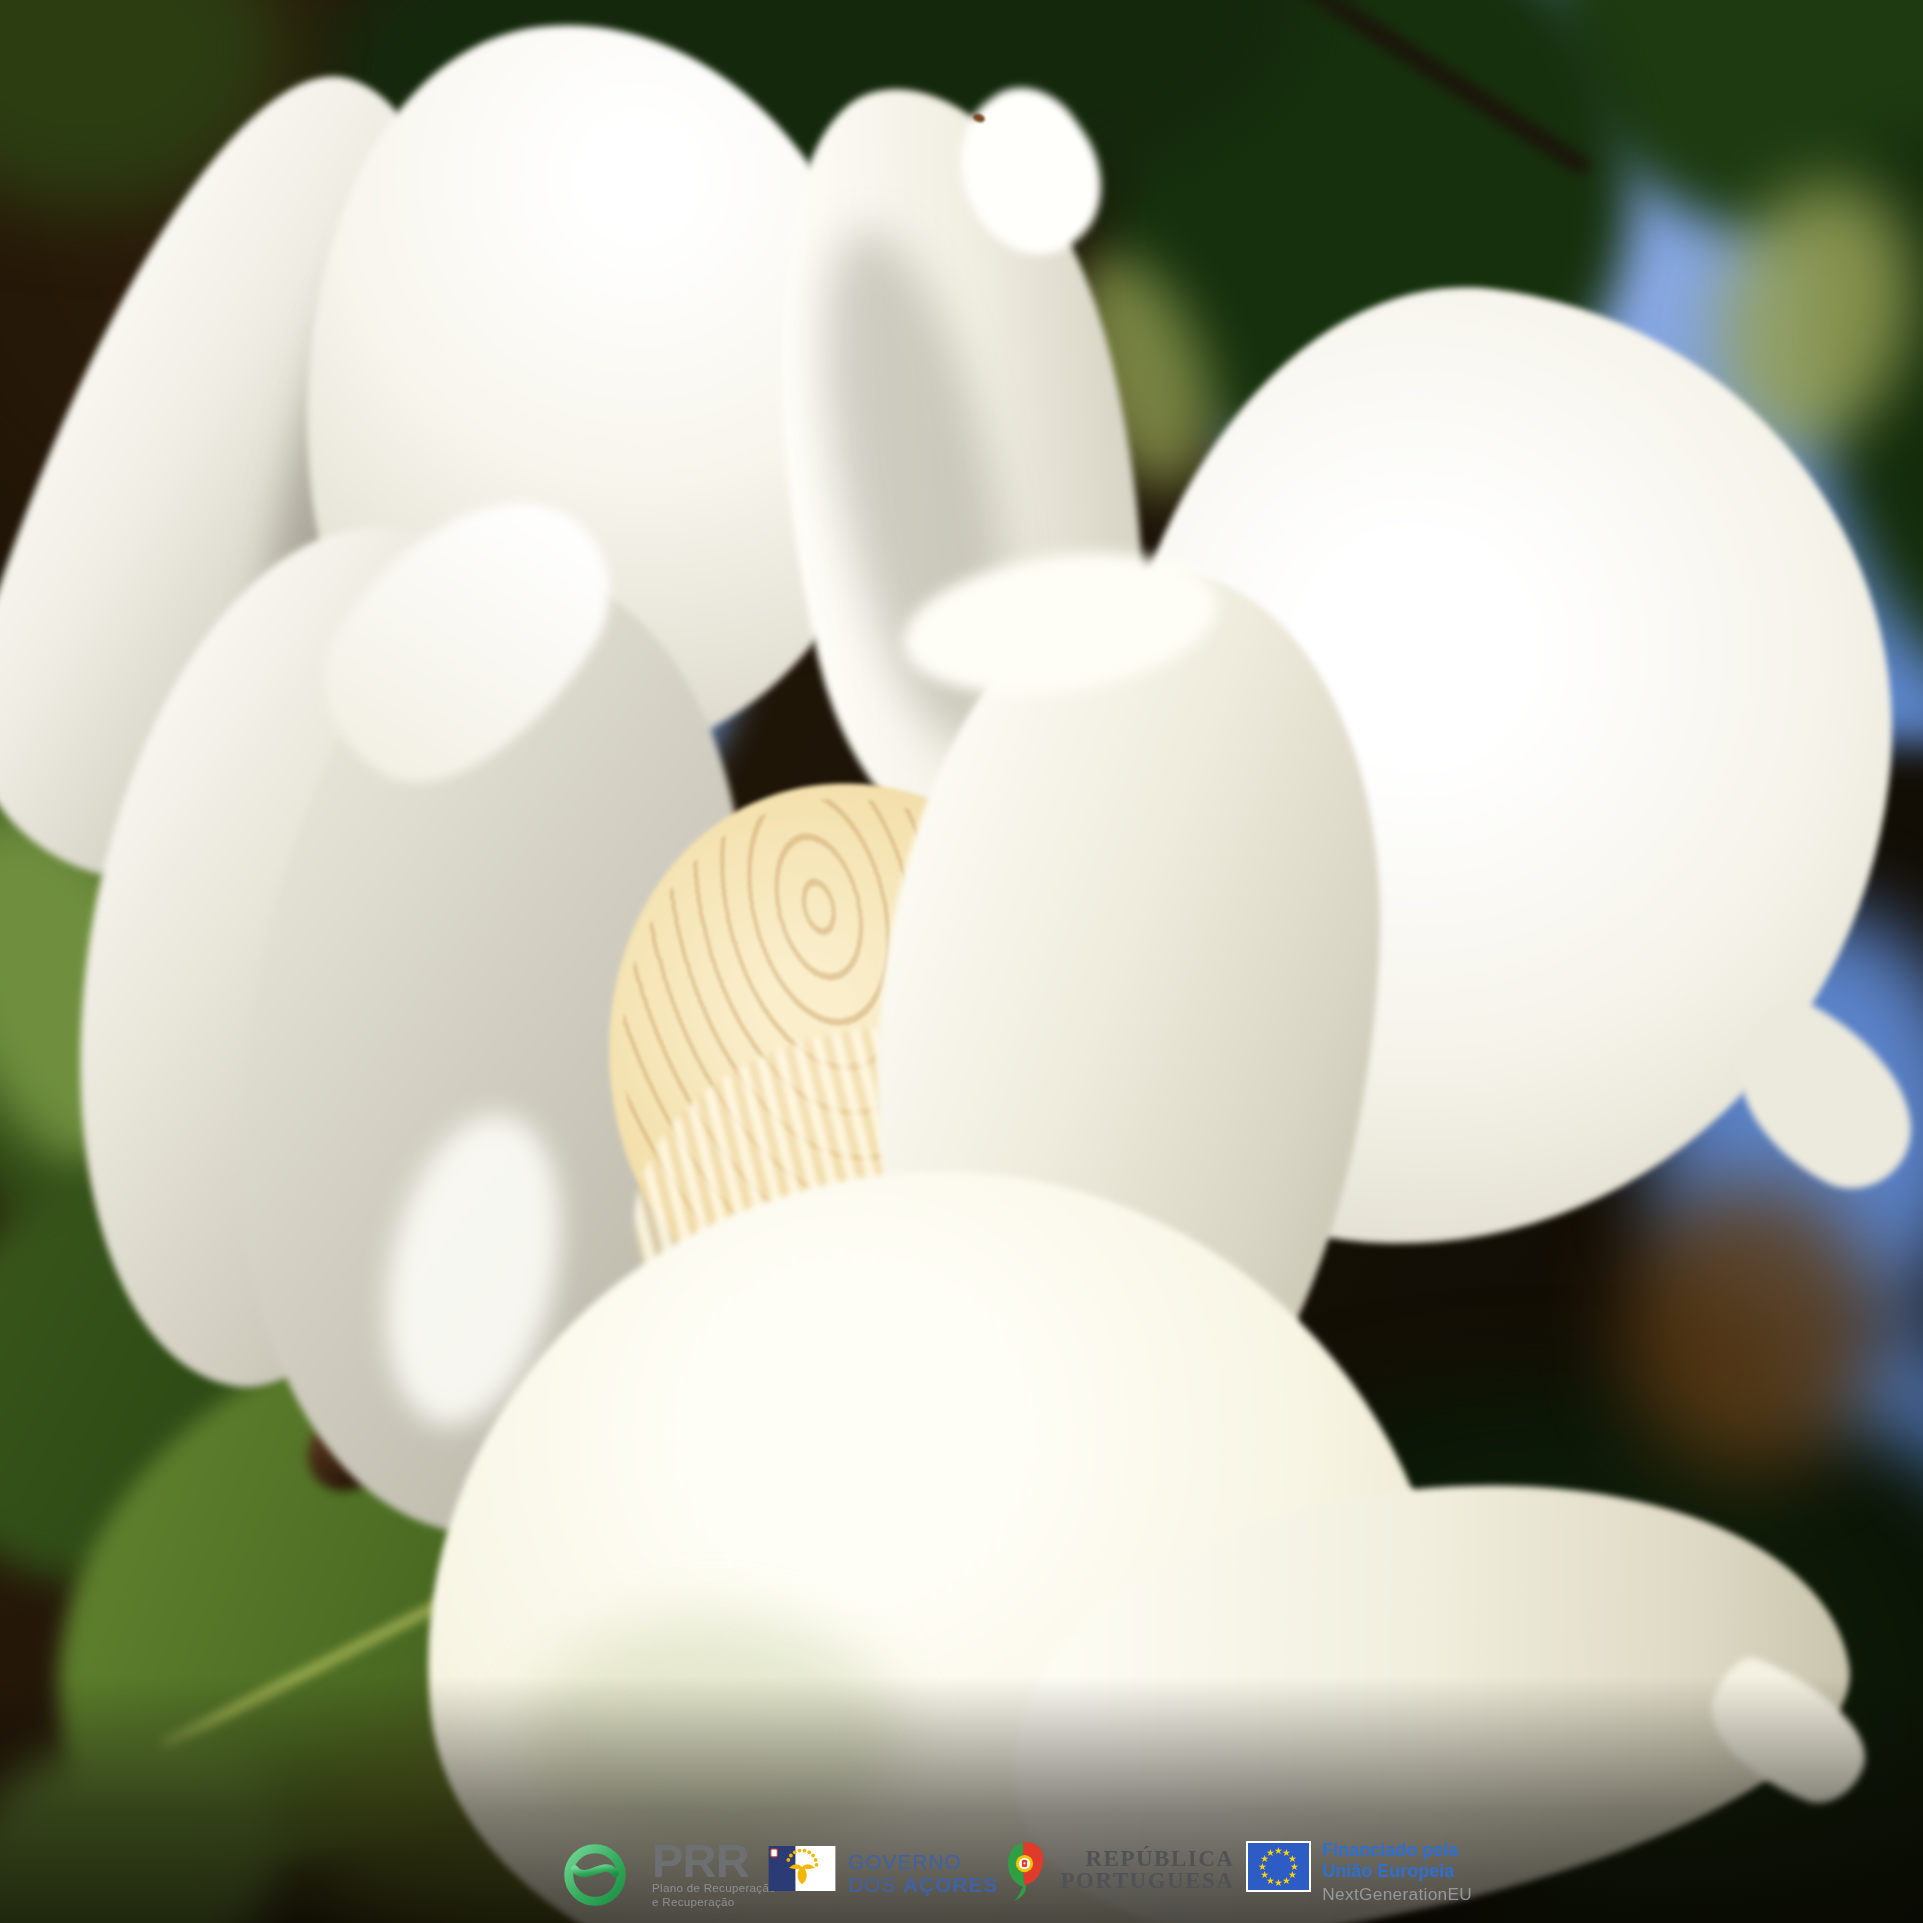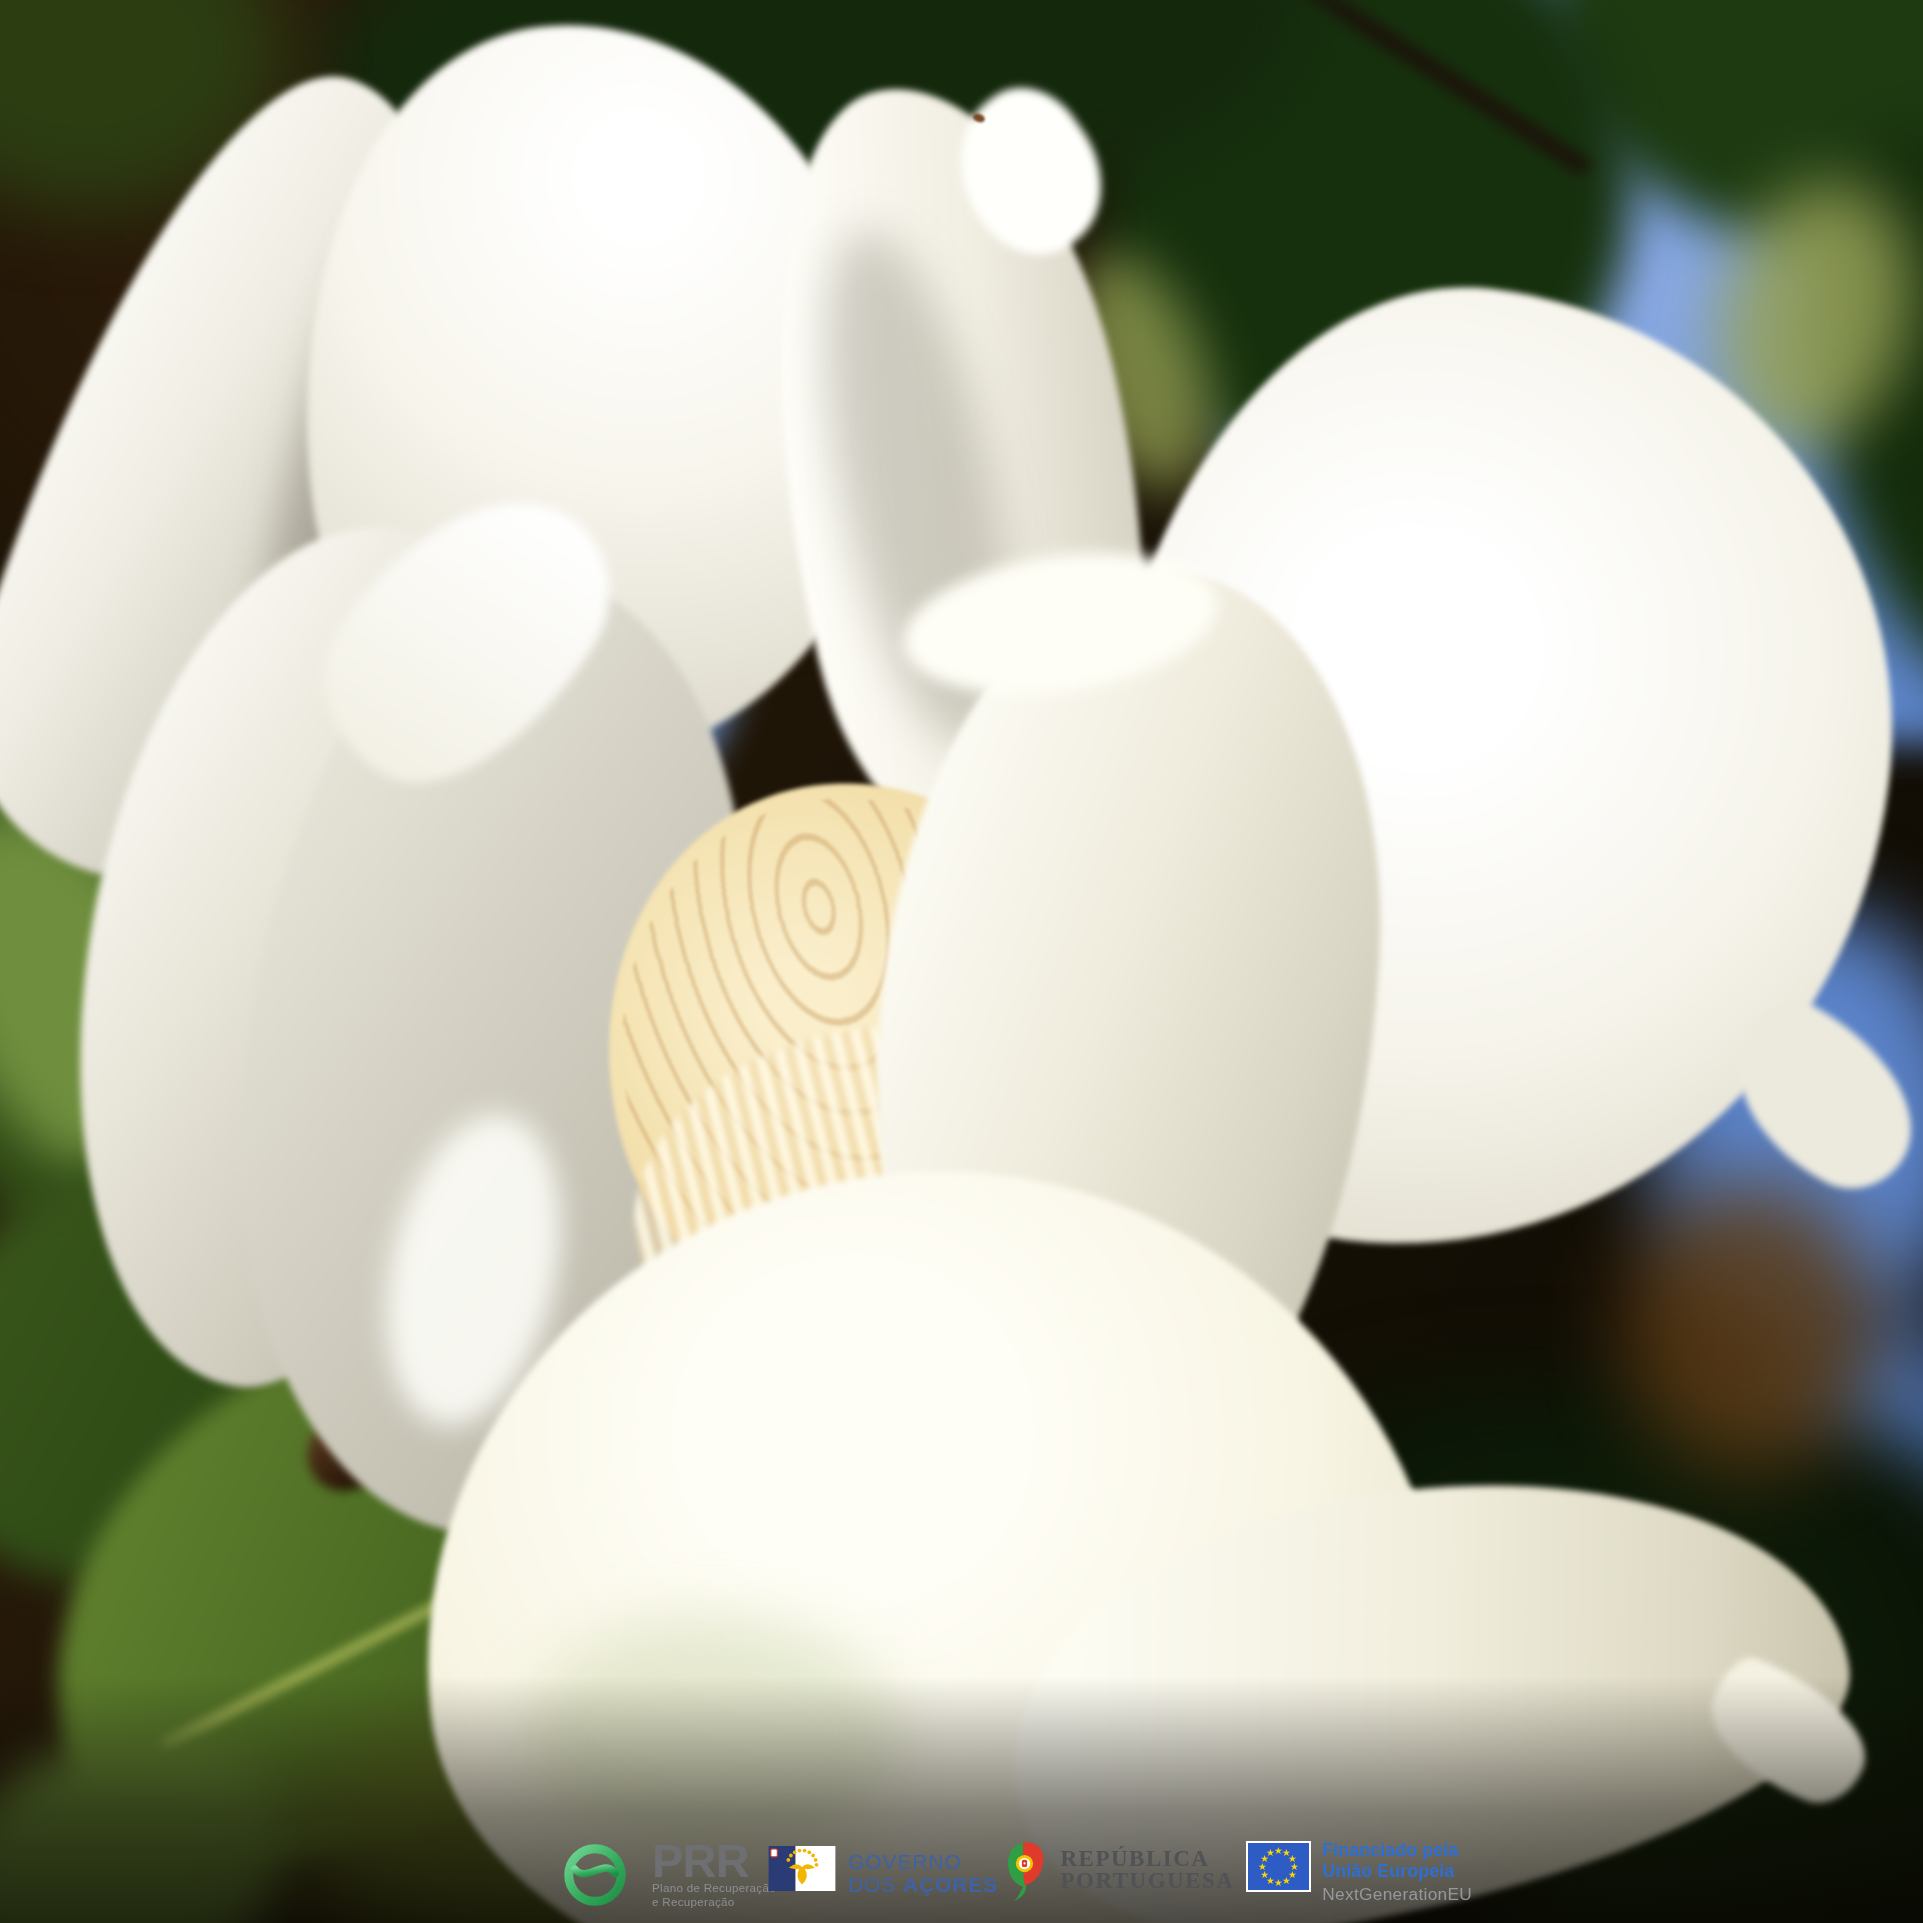--- a/index.html
+++ b/index.html
@@ -142,21 +142,21 @@
   .prr-acronym{font-weight:bold;font-size:47px;line-height:41px;letter-spacing:-0.8px;color:#6e6f72;}
   .prr-tag{font-size:11.6px;line-height:14.3px;letter-spacing:0.3px;color:#8d8f92;}
   .prr-tag:first-of-type{margin-top:3.8px;}
 
   .lg-az{left:768px;top:1846px;}
   .az-flag{width:68px;height:45px;}
   .az-text{margin-left:12px;padding-top:3.8px;}
   .az-line{font-size:21px;line-height:23px;letter-spacing:0.9px;color:#3f62a6;font-weight:400;}
   .az-bold{font-weight:700;}
 
-  .lg-pt{left:1005px;top:1840px;}
+  .lg-pt{left:1005px;top:1840px;text-align:right;}
   .pt-flag{width:39px;height:62px;}
   .pt-text{margin-left:16.5px;padding-top:7.5px;}
   .pt-line{font-family:"Liberation Serif",serif;font-size:23px;line-height:22.5px;letter-spacing:1.5px;color:#515256;font-weight:600;}
 
   .lg-eu{left:1246px;top:1841px;}
   .eu-flag{width:61px;height:47px;border:2.3px solid #ffffff;background:#2e5cc5;position:relative;}
   .eu-star{position:absolute;left:50%;top:50%;font-size:9.8px;color:#ffd500;line-height:0;}
   .eu-text{margin-left:11.3px;margin-top:-1.5px;}
   .eu-l1,.eu-l2{font-weight:700;font-size:18px;line-height:21px;color:#2f6fd2;}
   .eu-l3{font-size:17.3px;line-height:19.5px;color:#96989b;margin-top:3px;letter-spacing:0.3px;}

